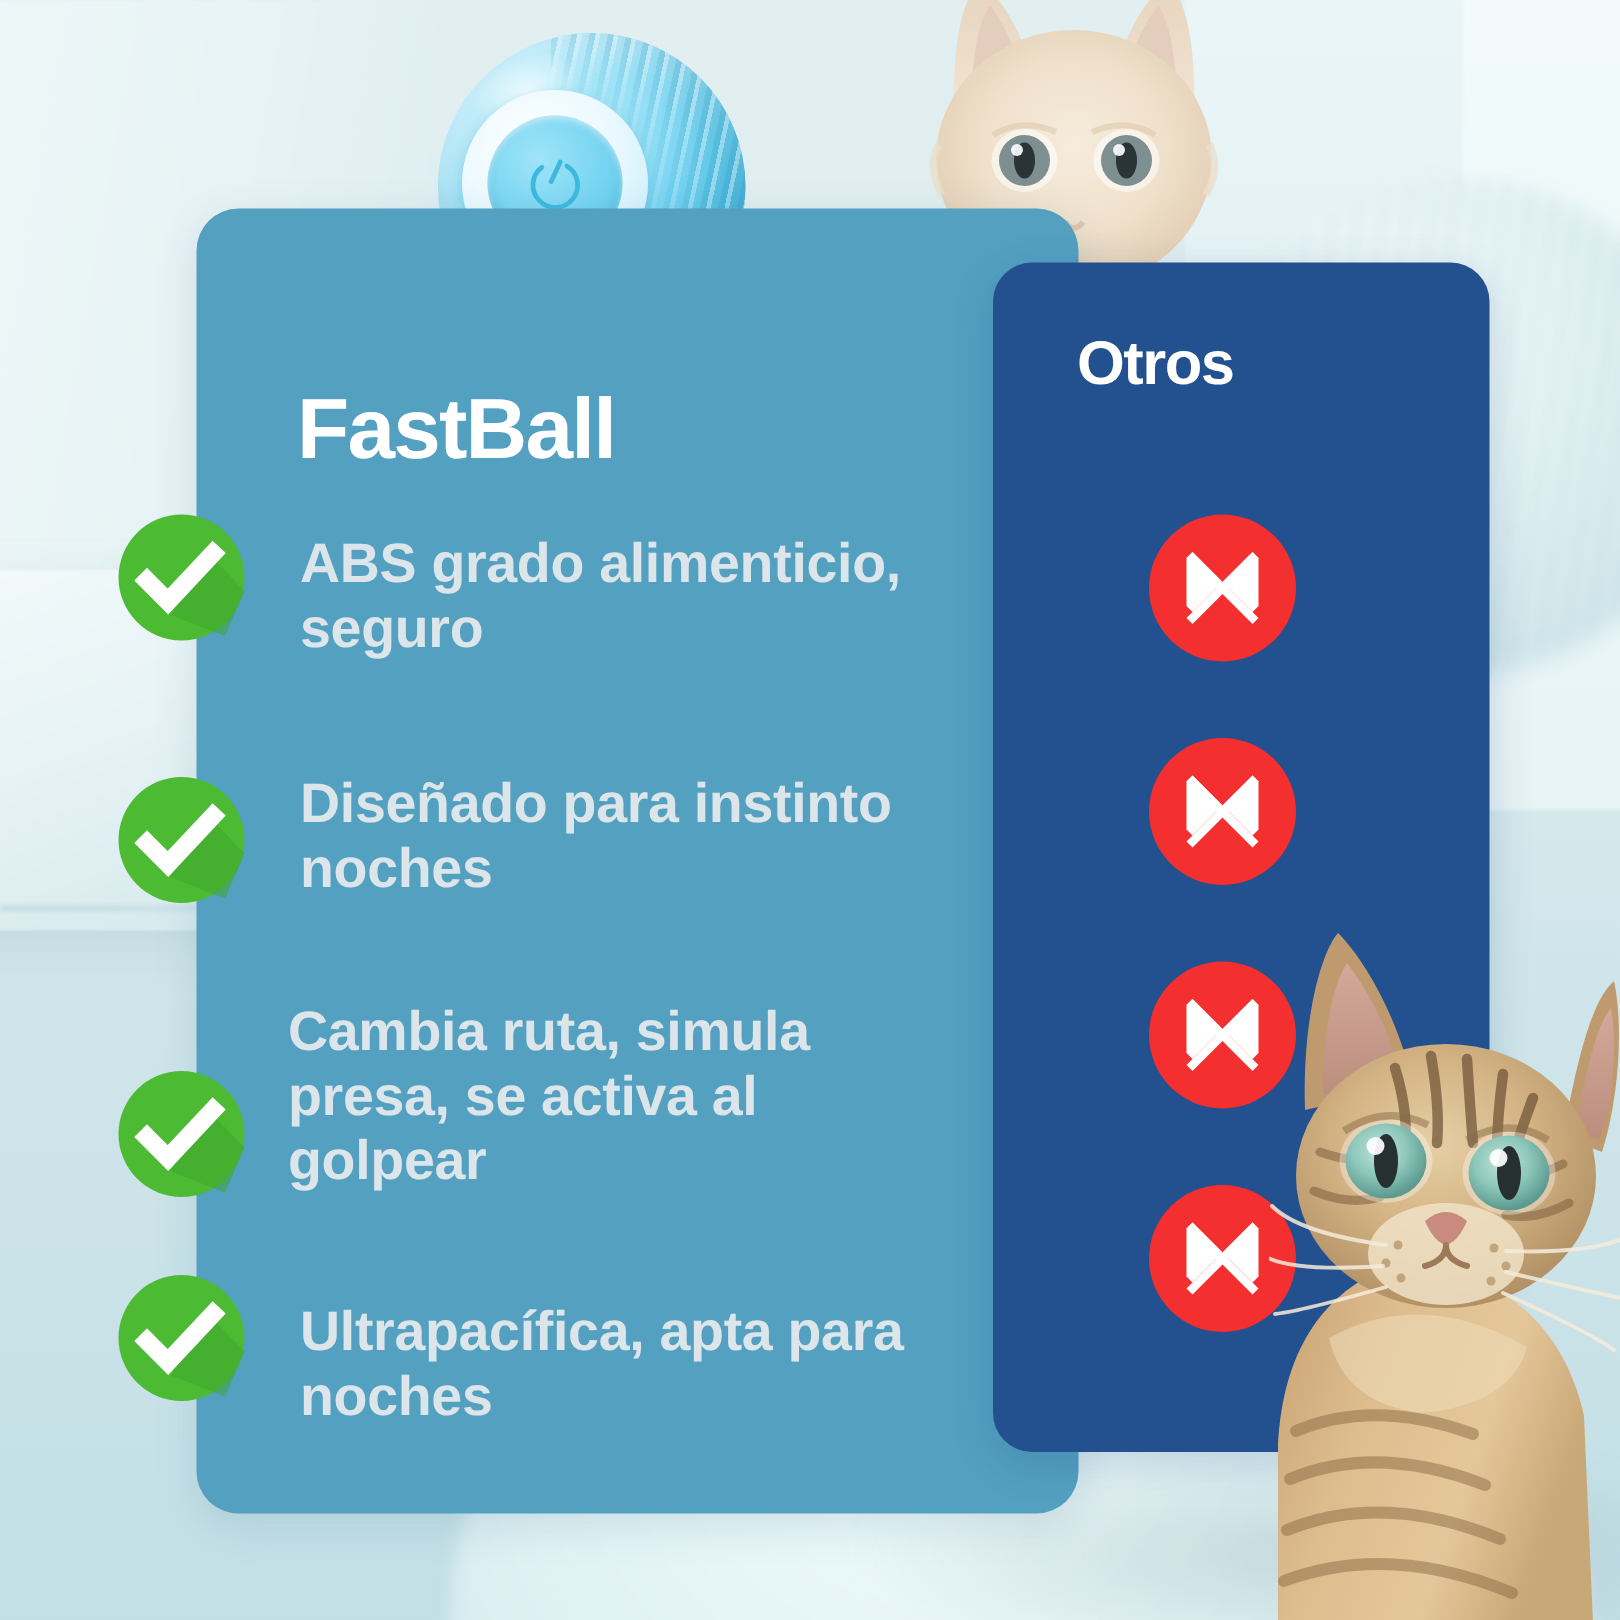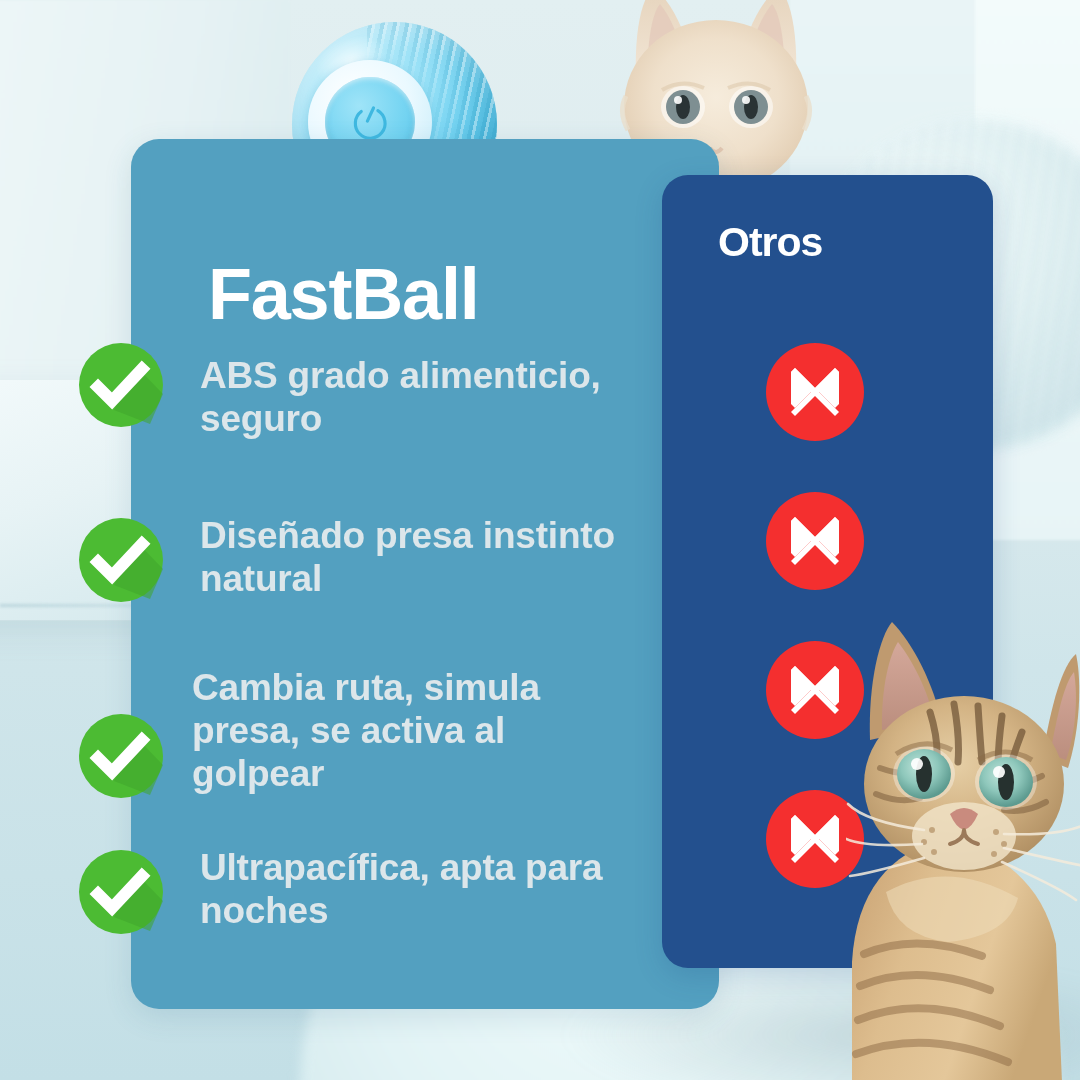--- a/index.html
+++ b/index.html
@@ -124,22 +124,22 @@
   }
   .panel-right{
     position:absolute;left:662px;top:175px;width:331px;height:793px;
     background:#23508E;border-radius:26px;
     box-shadow:0 8px 28px rgba(30,70,130,.20);
   }
 
   
   .brand-title{
     position:absolute;left:198px;top:258px;
-    font-size:72px;font-weight:bold;color:#ffffff;letter-spacing:-1.2px;
-    line-height:1;white-space:nowrap;margin-left:10px;
+    font-size:57px;font-weight:bold;color:#ffffff;letter-spacing:-1.2px;
+    line-height:1;white-space:nowrap;
   }
   .feature-list{position:absolute;left:78px;top:345px;width:560px;}
   .feature-row{position:relative;display:flex;align-items:flex-start;margin-bottom:22px;}
   .feature-row.r1{height:100px;}
   .feature-row.r2{height:128px;}
   .feature-row.r3{height:160px;}
   .feature-row.r4{height:100px;}
   .check-icon{flex:0 0 auto;width:86px;height:86px;position:relative;}
   .check-icon svg{display:block;width:86px;height:86px;}
   .feature-text{
@@ -147,21 +147,21 @@
     font-size:37px;line-height:1.16;color:#DCE6EA;font-weight:bold;
     letter-spacing:-.2px;max-width:430px;
   }
   .feature-row.r1 .check-icon{margin-top:-3px;}
   .feature-row.r2 .check-icon{margin-top:50px;}
   .feature-row.r3 .check-icon{margin-top:96px;}
   .feature-row.r4 .check-icon{margin-top:50px;}
   .feature-row.r1 .feature-text{margin-top:10px;}
   .feature-row.r2 .feature-text{margin-top:48px;}
   .feature-row.r3 .feature-text{margin-top:50px;margin-left:28px;}
-  .feature-row.r4 .feature-text{margin-top:48px;}
+  .feature-row.r4 .feature-text{margin-top:68px;}
 
   
   .otros-title{
     position:absolute;left:718px;top:222px;width:220px;
     text-align:left;font-size:41px;font-weight:bold;color:#ffffff;
     letter-spacing:-1px;line-height:1;
   }
   .x-list{position:absolute;left:765px;top:342px;}
   .x-icon{width:100px;height:100px;margin-bottom:49px;position:relative;}
   .x-icon svg{display:block;width:100px;height:100px;}
@@ -259,21 +259,21 @@
     </div>
 
     <div class="feature-row r2">
       <span class="check-icon">
         <svg viewBox="0 0 86 86" xmlns="http://www.w3.org/2000/svg">
           <circle cx="43" cy="43" r="42" fill="#4CBB33"></circle>
           <path d="M58 24 L85 52 L72 82 L36 68 Z" fill="#3FA62B" opacity=".55"></path>
           <path d="M20 45 L34 59 L64 27" fill="none" stroke="#ffffff" stroke-width="12" stroke-linecap="square" stroke-linejoin="miter"></path>
         </svg>
       </span>
-      <span class="feature-text">Diseñado presa instinto natural</span>
+      <span class="feature-text">Diseñado para instinto noches</span>
     </div>
 
     <div class="feature-row r3">
       <span class="check-icon">
         <svg viewBox="0 0 86 86" xmlns="http://www.w3.org/2000/svg">
           <circle cx="43" cy="43" r="42" fill="#4CBB33"></circle>
           <path d="M58 24 L85 52 L72 82 L36 68 Z" fill="#3FA62B" opacity=".55"></path>
           <path d="M20 45 L34 59 L64 27" fill="none" stroke="#ffffff" stroke-width="12" stroke-linecap="square" stroke-linejoin="miter"></path>
         </svg>
       </span>

